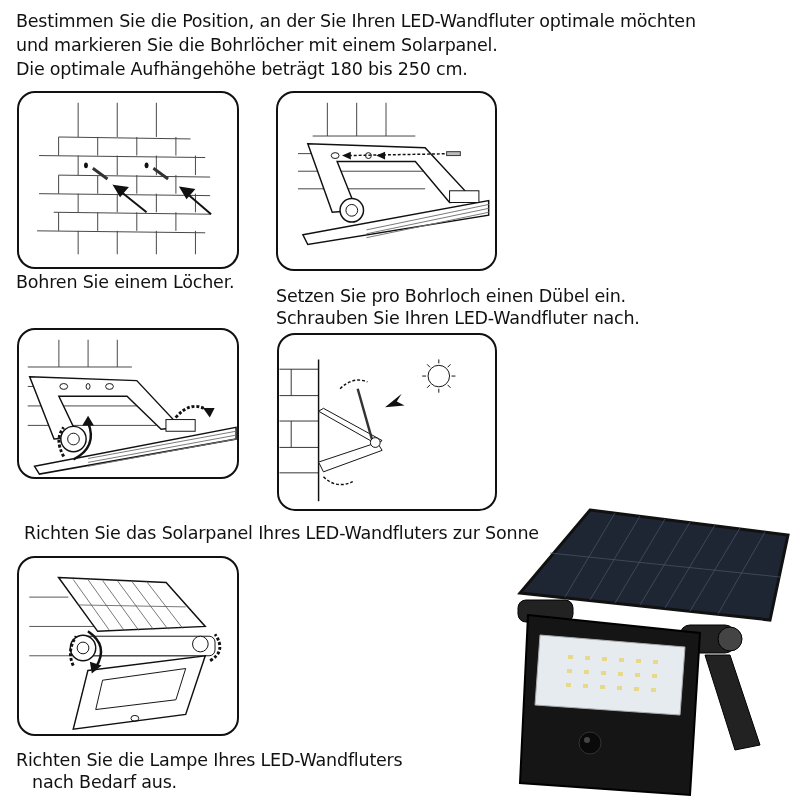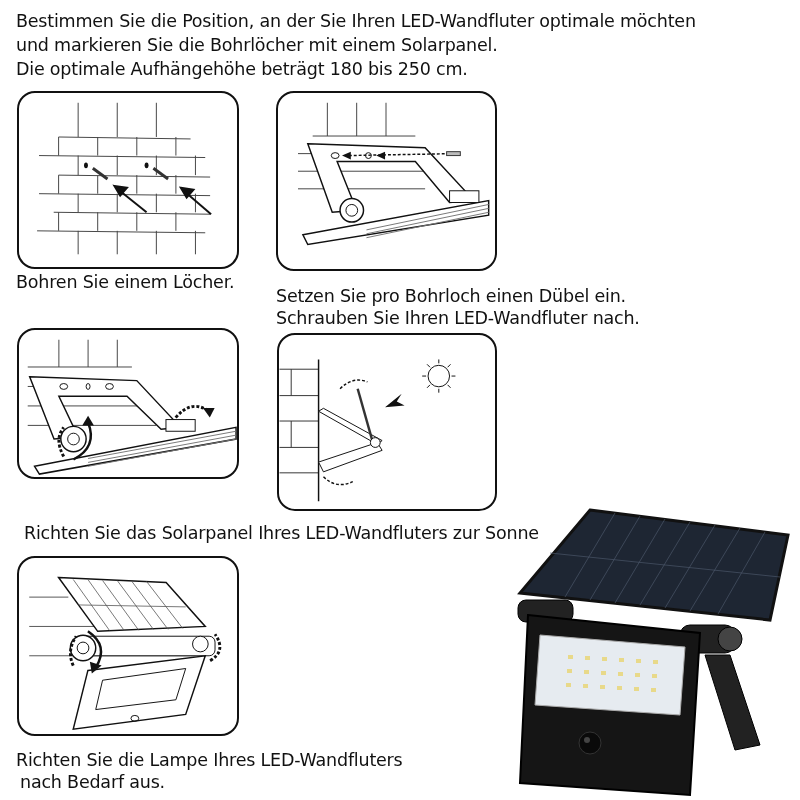--- a/index.html
+++ b/index.html
@@ -196,21 +196,21 @@
     <polygon points="70,115 190,100 170,160 55,175" fill="#fff" stroke="#111" stroke-width="1.5"></polygon>
     <polygon points="85,125 170,113 160,145 78,155" fill="none" stroke="#111"></polygon>
     <ellipse cx="118" cy="164" rx="4" ry="3" fill="none" stroke="#111"></ellipse>
     <path d="M55 110 Q48 95 58 80" stroke="#111" stroke-width="3" stroke-dasharray="3,2" fill="none"></path>
     <path d="M70 75 Q92 90 78 112" stroke="#111" stroke-width="2.5" fill="none"></path>
       <polygon points="74,118 72,106 84,110" fill="#111"></polygon>
     <path d="M195 105 Q212 95 200 78" stroke="#111" stroke-width="3" stroke-dasharray="3,2" fill="none"></path>
   </svg>
 </div>
 <div class="txt" style="left:16px;top:749px;">Richten Sie die Lampe Ihres LED-Wandfluters</div>
-<div class="txt" style="left:20px;top:771px;">nach Bedarf aus.</div>
+<div class="txt" style="left:32px;top:771px;">nach Bedarf aus.</div>
 
 <div class="photo" style="left:490px;top:505px;width:310px;height:295px;">
   <svg viewBox="0 0 310 295" width="310" height="295">
 
     <polygon points="100,5 298,30 280,115 30,88" fill="#1e2633" stroke="#111" stroke-width="3"></polygon>
     <g stroke="#4a5668" stroke-width="0.7">
       <line x1="60" y1="48" x2="290" y2="72"></line>
       <line x1="125" y1="8" x2="75" y2="92"></line>
         <line x1="150" y1="11" x2="100" y2="95"></line>
         <line x1="175" y1="14" x2="125" y2="98"></line>

